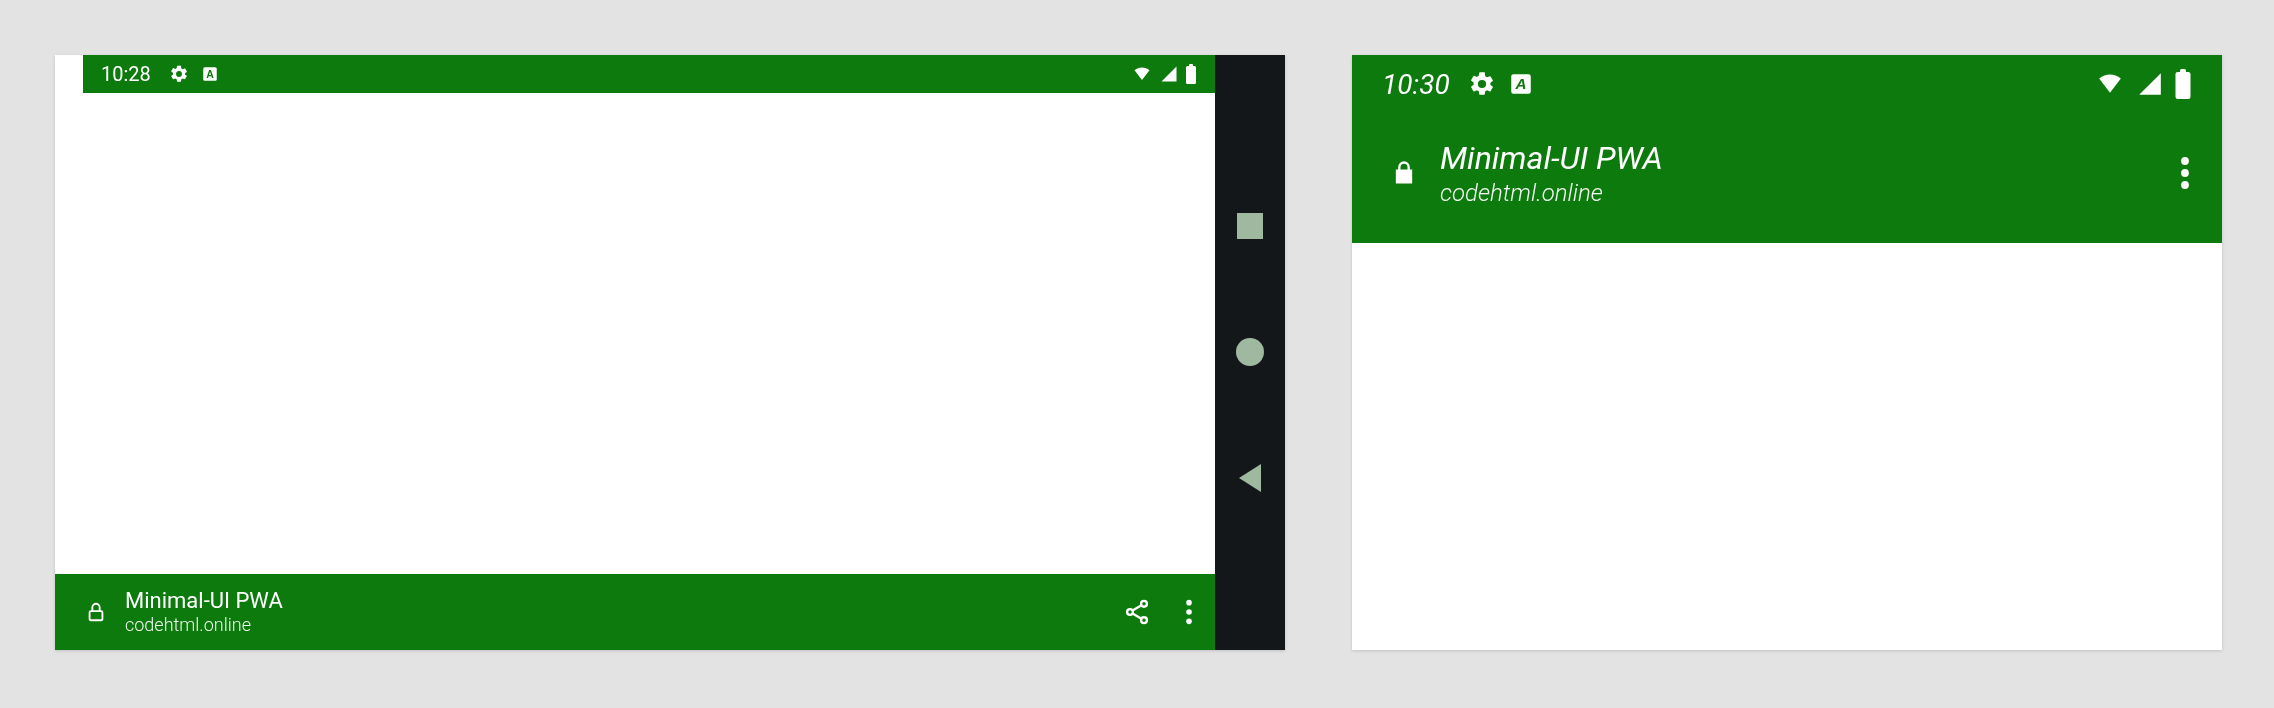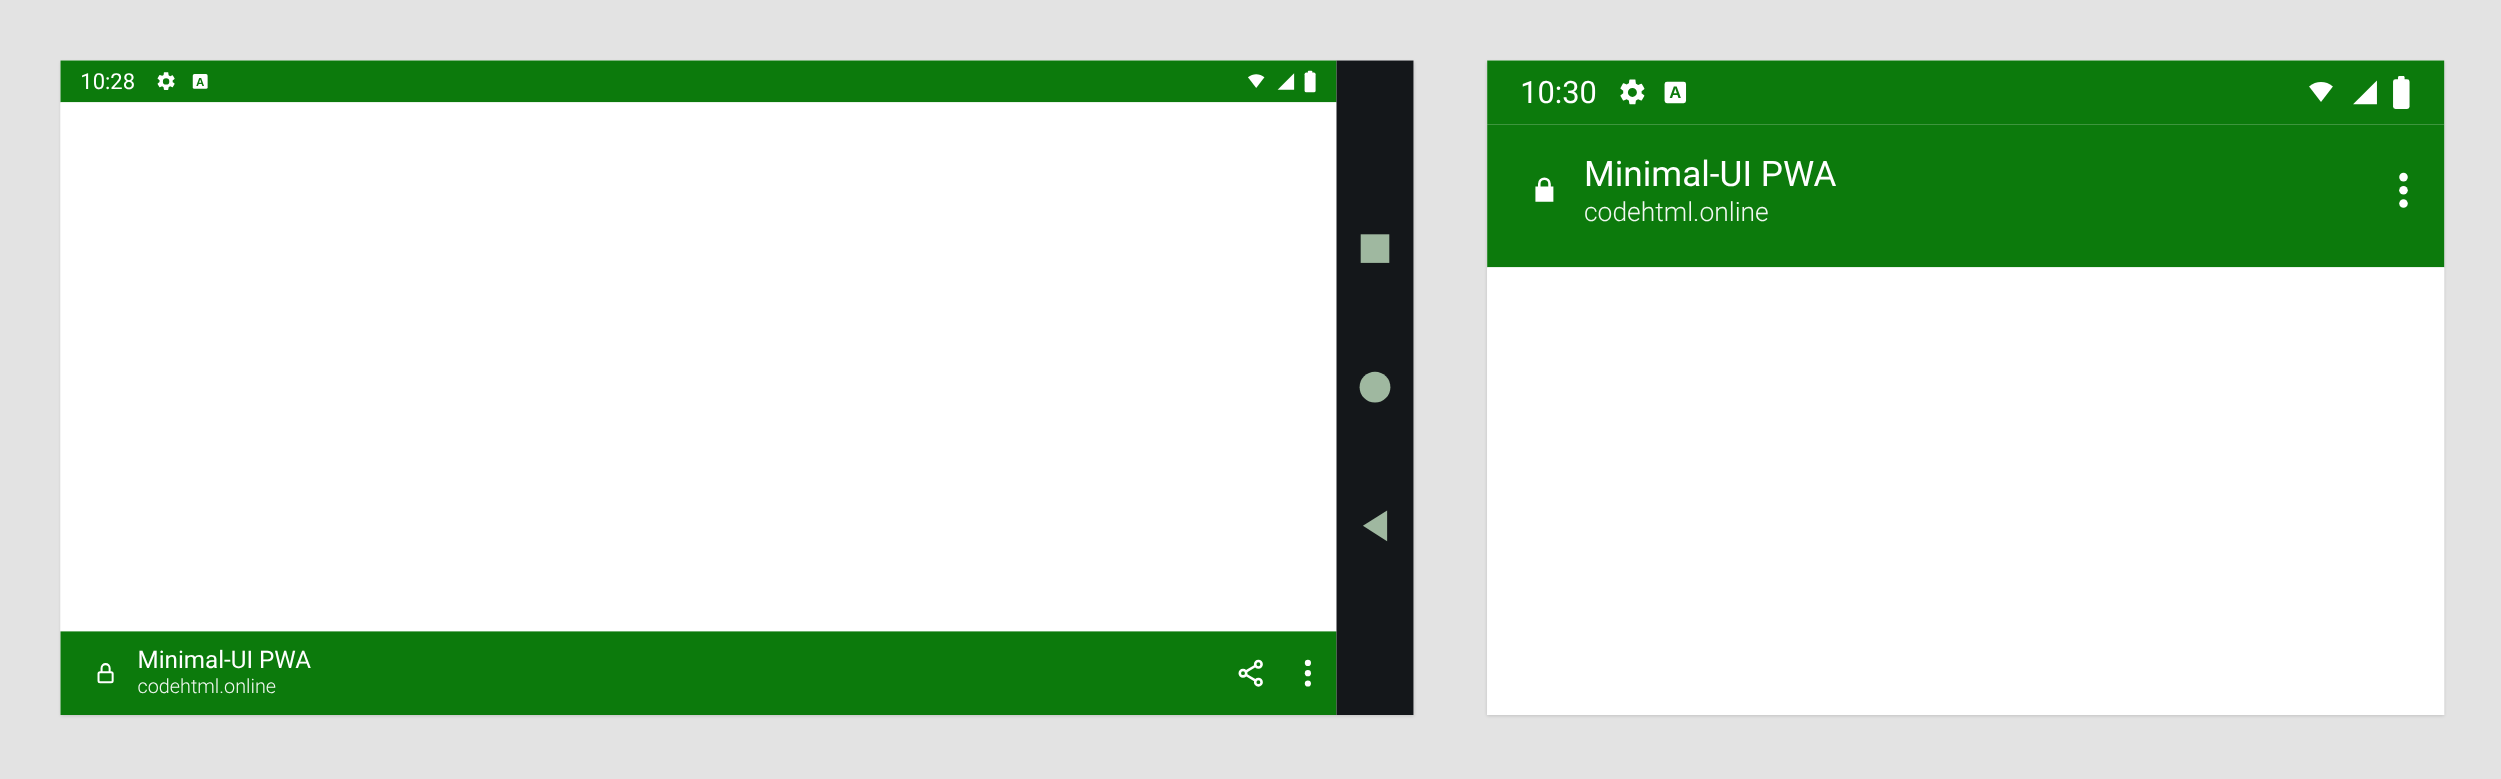--- a/index.html
+++ b/index.html
@@ -31,20 +31,21 @@
   }
   .device-left .statusbar {
     height: 38px;
     background: #0c7a0c;
     color: #fff;
     display: flex;
     align-items: center;
     padding: 0 18px;
     font-size: 20px;
     font-weight: 400;
+    margin-left: 28px;
   }
   .device-left .statusbar .right {
     margin-left: auto;
     display: flex;
     align-items: center;
     gap: 6px;
   }
   .device-left .content {
     flex: 1;
     background: #fff;
@@ -98,20 +99,21 @@
     border-right: 22px solid #9fb8a0;
   }
 
   
   .device-right {
     left: 1352px;
     top: 55px;
     width: 870px;
     height: 595px;
     flex-direction: column;
+    font-style: italic;
   }
   .device-right .statusbar {
     height: 58px;
     background: #0c7a0c;
     color: #fff;
     display: flex;
     align-items: center;
     padding: 0 30px;
     font-size: 28px;
   }

